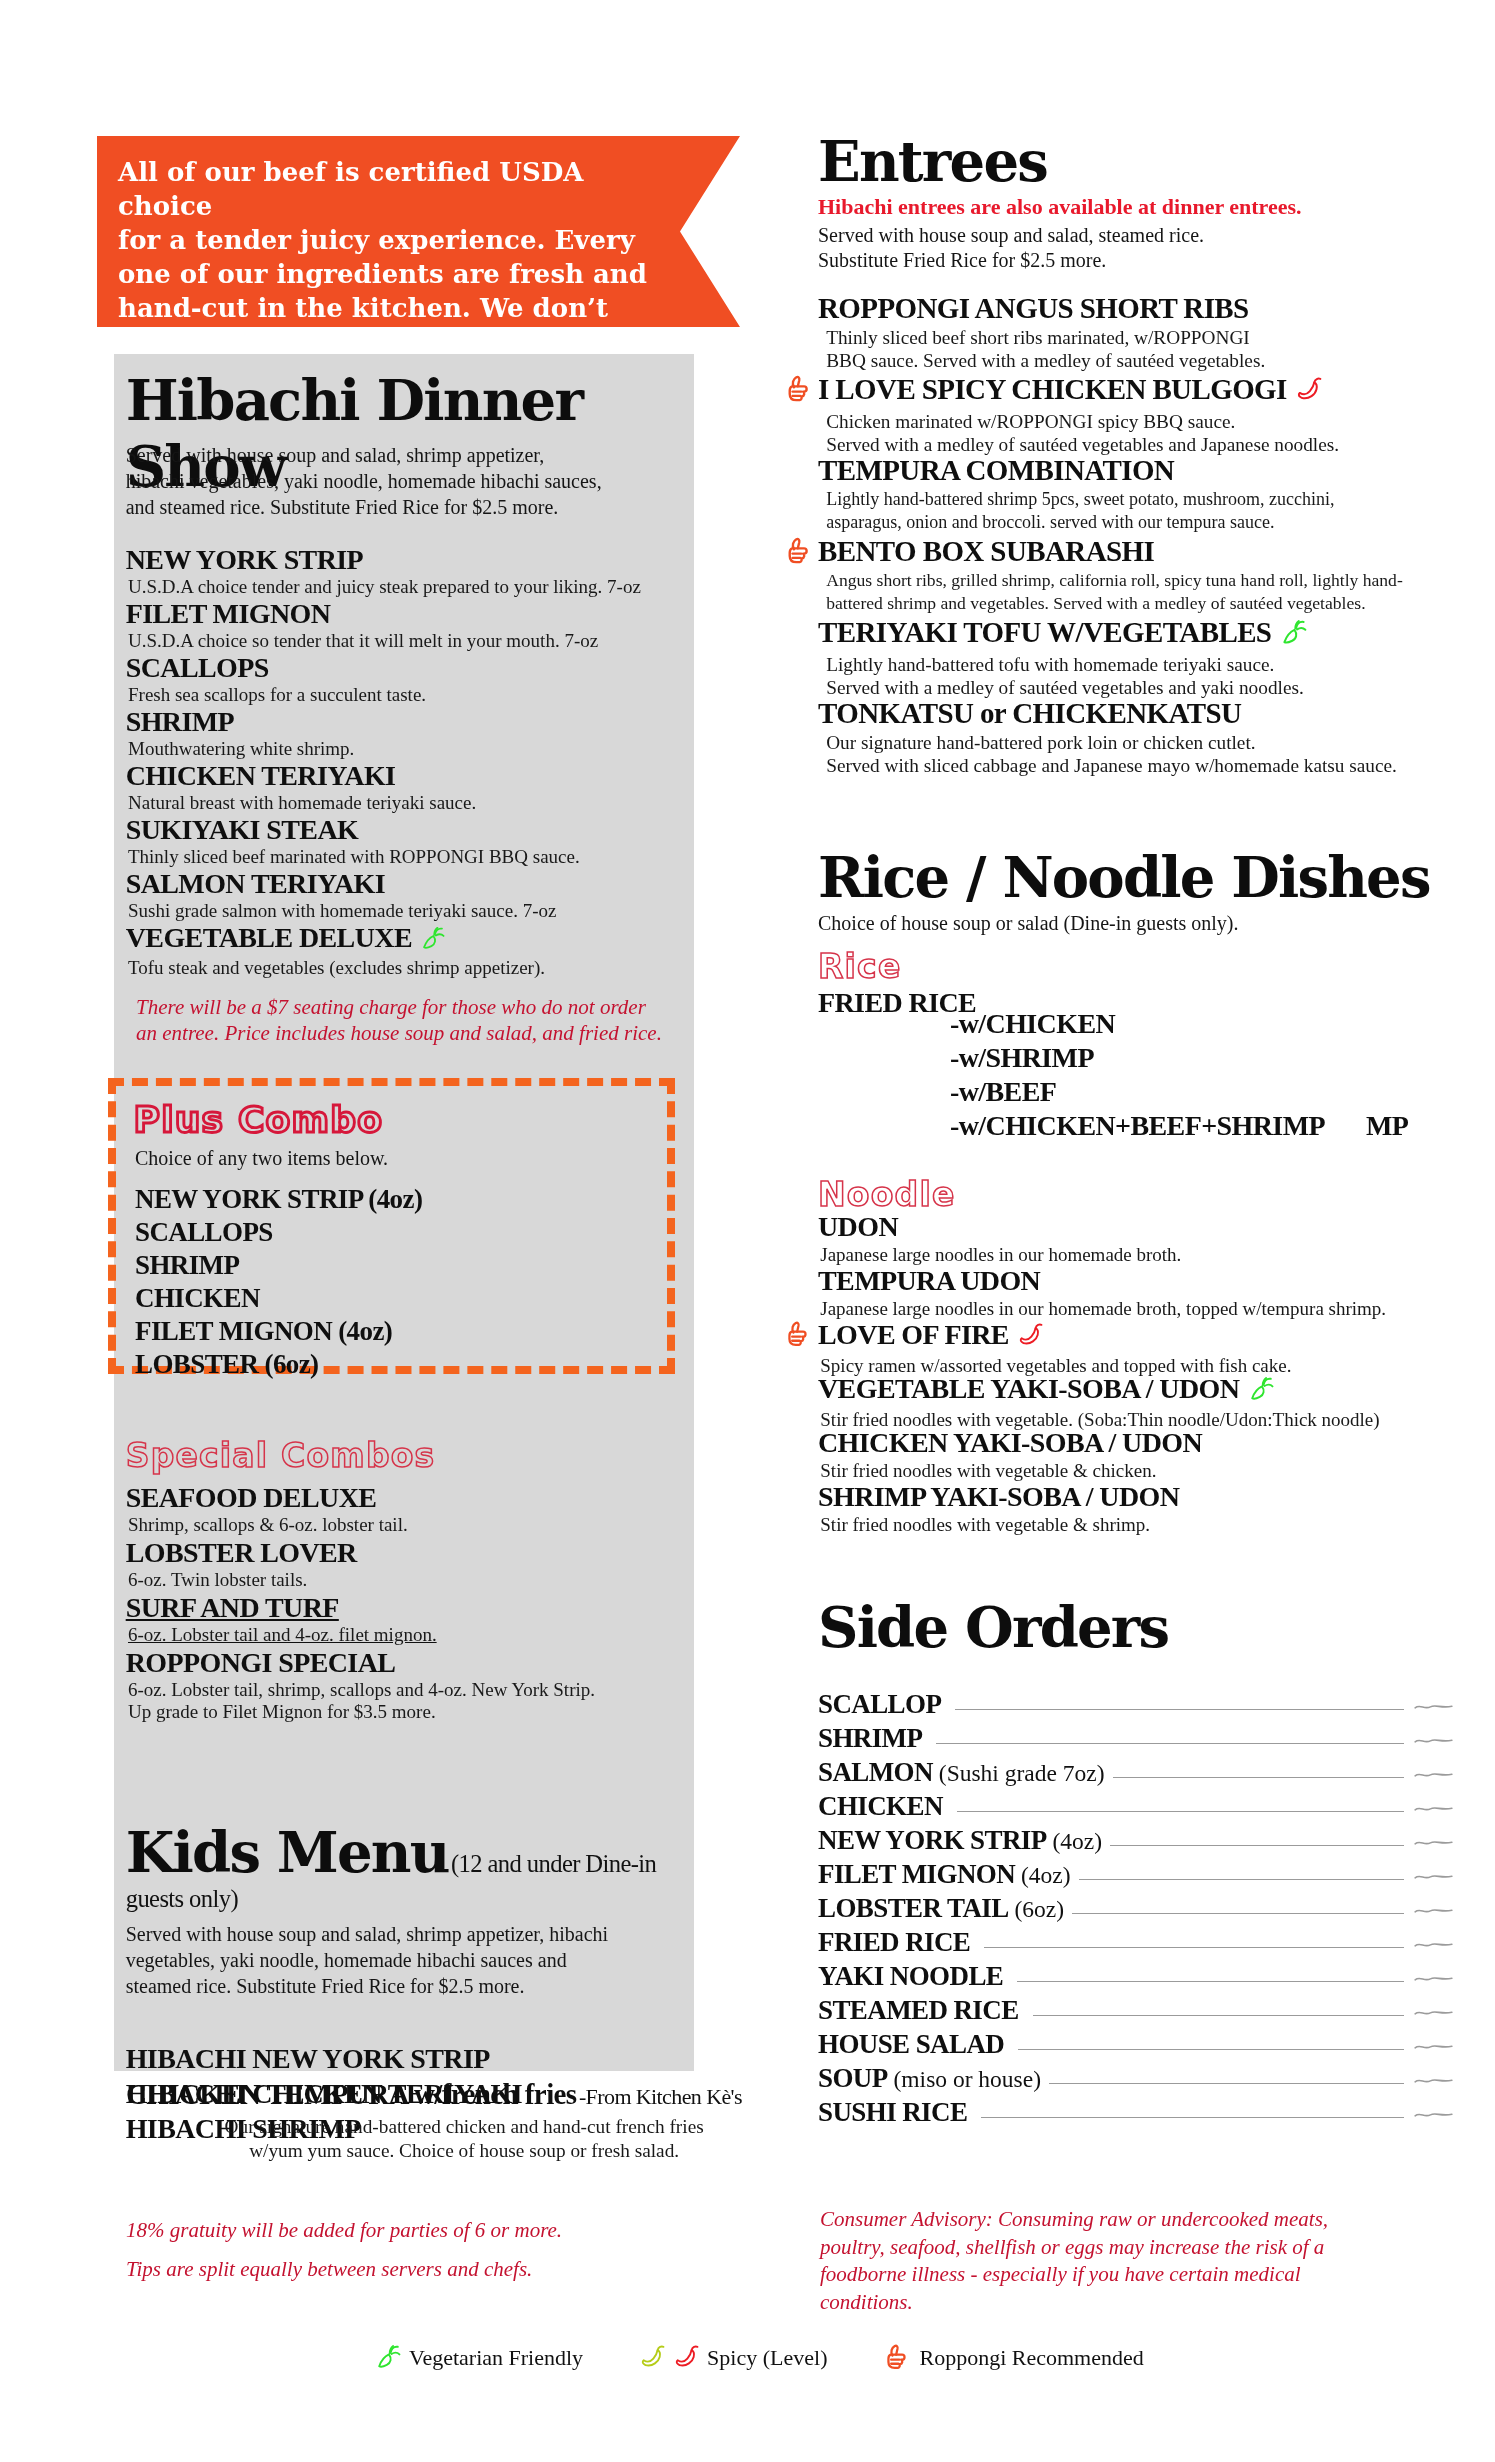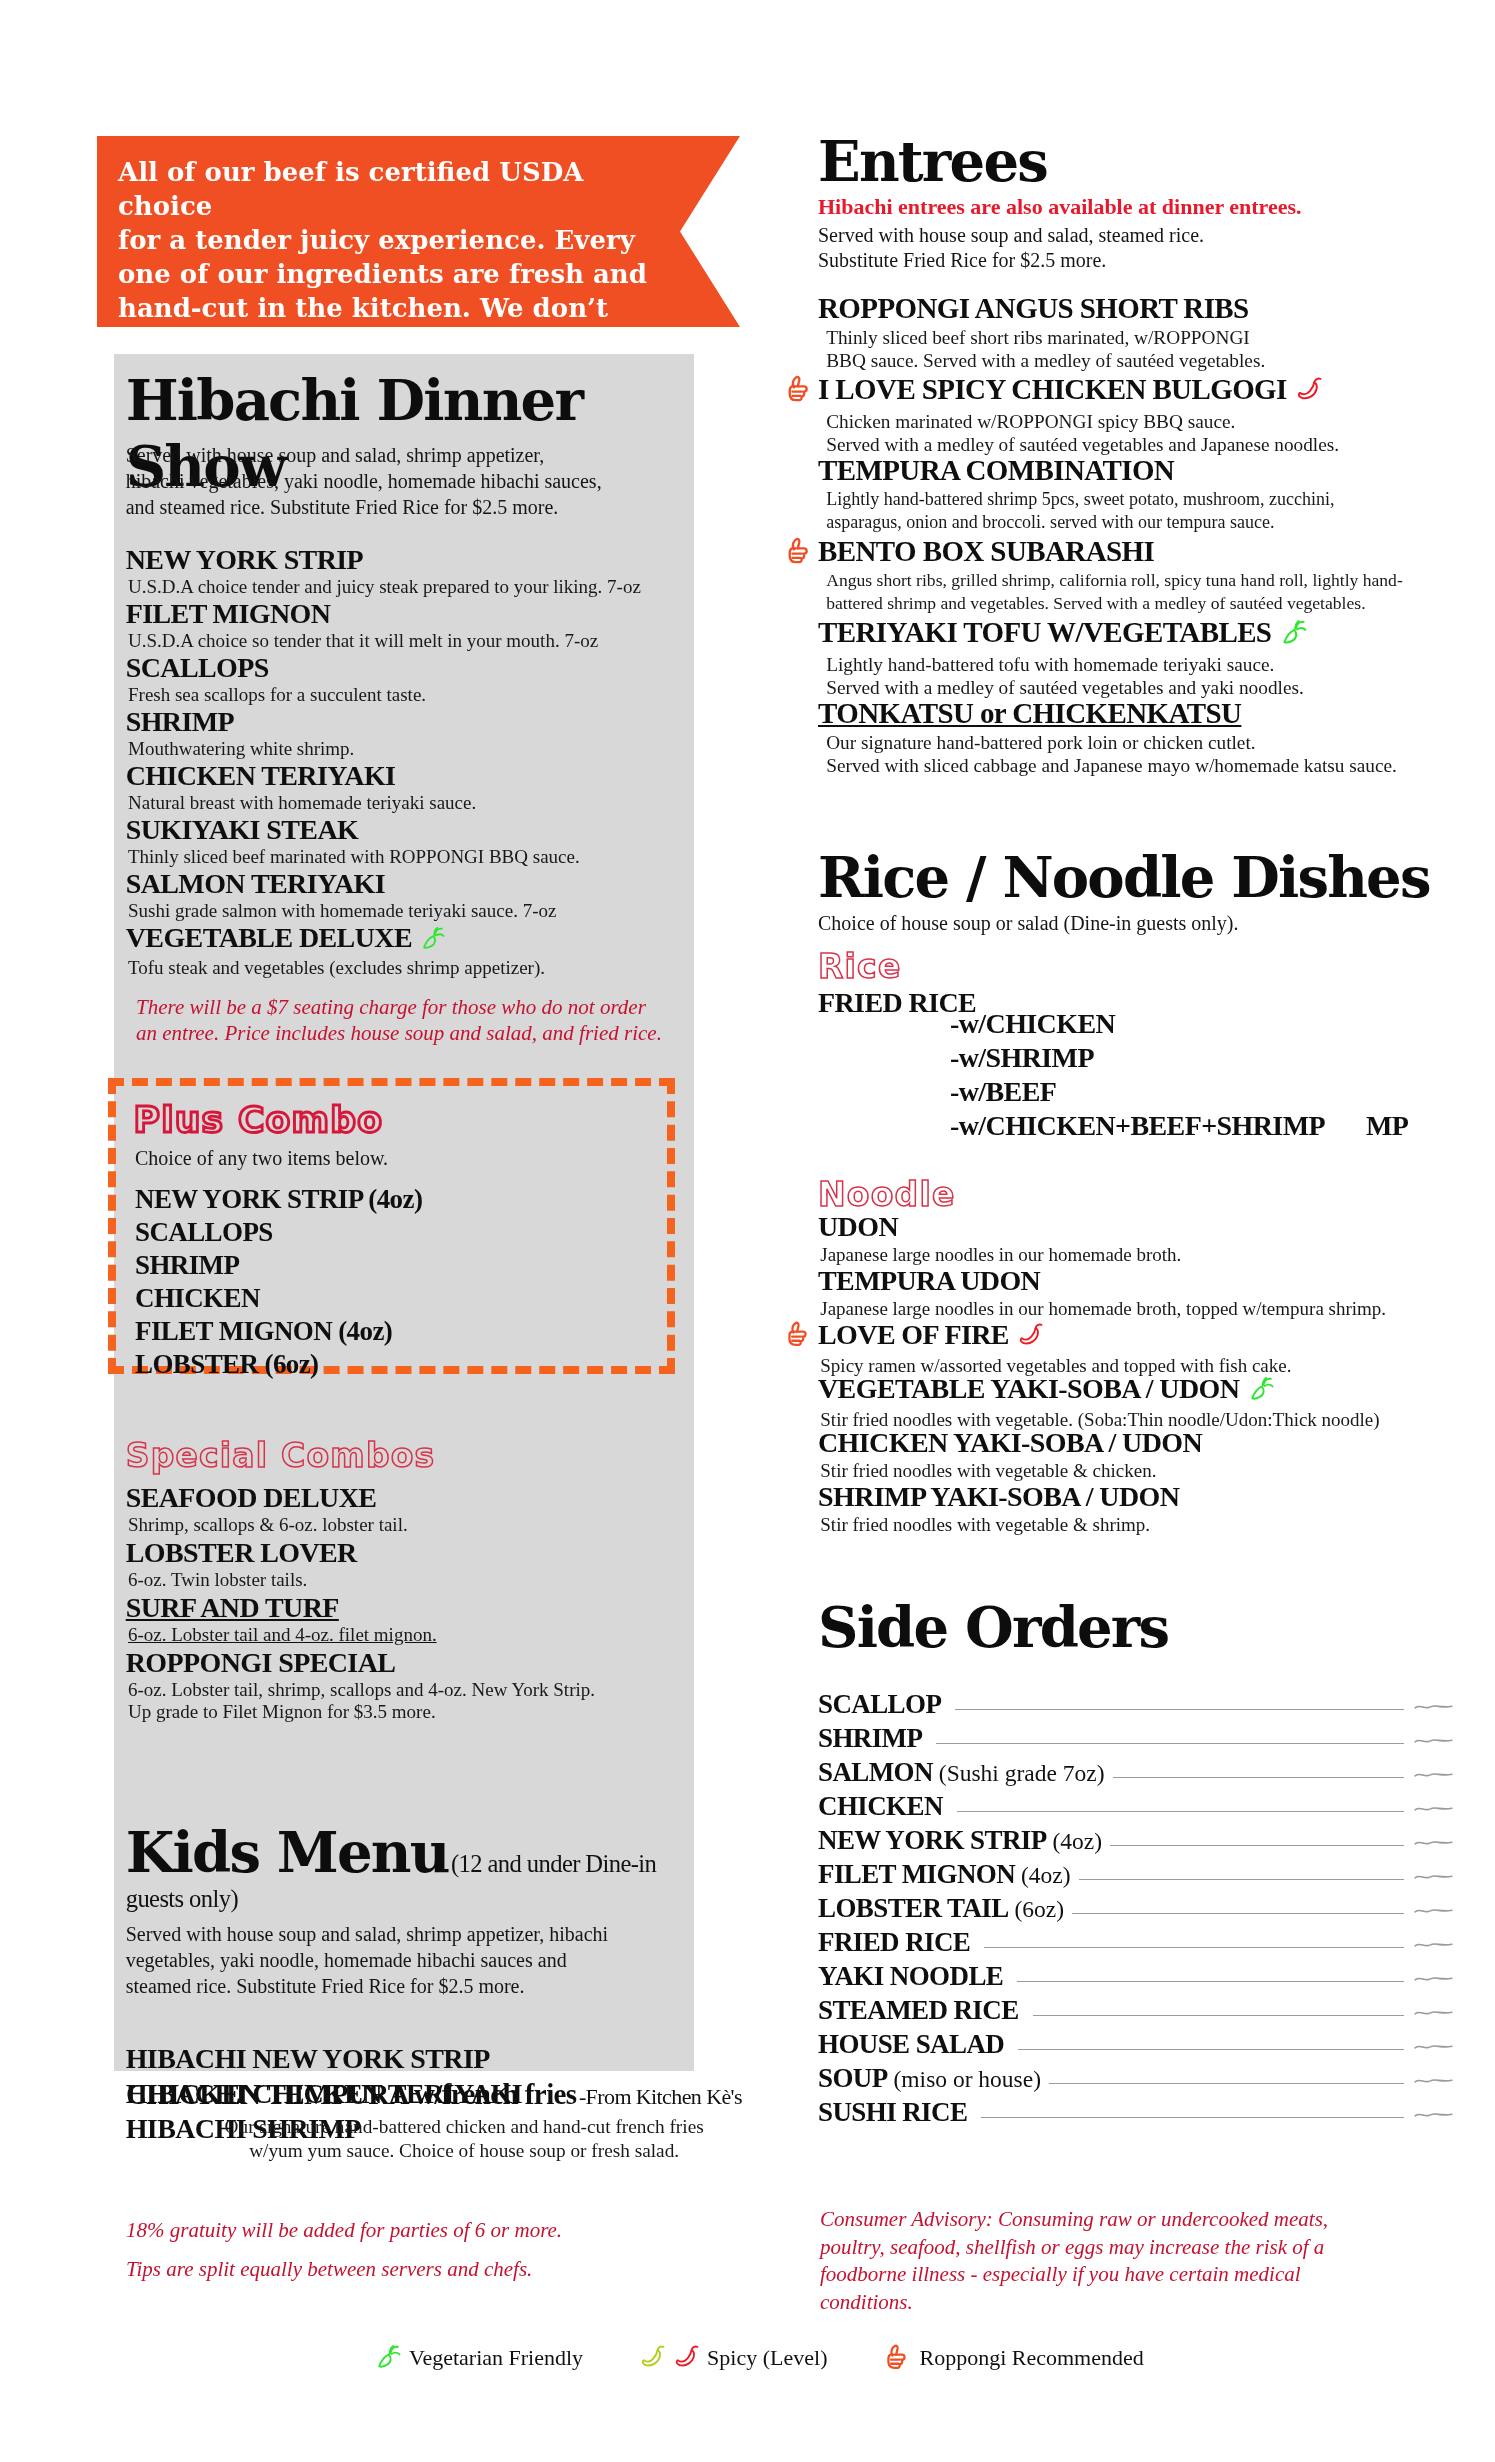--- a/index.html
+++ b/index.html
@@ -254,21 +254,21 @@
 battered shrimp and vegetables. Served with a medley of sautéed vegetables.</div>
     </div>
     <div class="entree-item">
       <div class="item-name" style="font-size:29px;"><span>TERIYAKI TOFU W/VEGETABLES</span><span class="inline-icon carrot-c"><svg width="28" height="28" viewBox="0 0 48 48">
               <use href="#sym-carrot"></use>
             </svg></span></div>
       <div class="item-desc pre">Lightly hand-battered tofu with homemade teriyaki sauce.
 Served with a medley of sautéed vegetables and yaki noodles.</div>
     </div>
     <div class="entree-item">
-      <div class="item-name" style="font-size:29px;text-decoration:underline;">TONKATSU or CHICKENKATSU</div>
+      <div class="item-name" style="font-size:29px;">TONKATSU or CHICKENKATSU</div>
       <div class="item-desc pre">Our signature hand-battered pork loin or chicken cutlet.
 Served with sliced cabbage and Japanese mayo w/homemade katsu sauce.</div>
     </div>
   </div>
 </div>
 
 <div class="abs" style="left:818px; top:844px; width:668px;">
   <div class="big-title">Rice / Noodle Dishes</div>
   <div class="abs sect-desc" style="top:66px;">Choice of house soup or salad (Dine-in guests only).</div>
 

